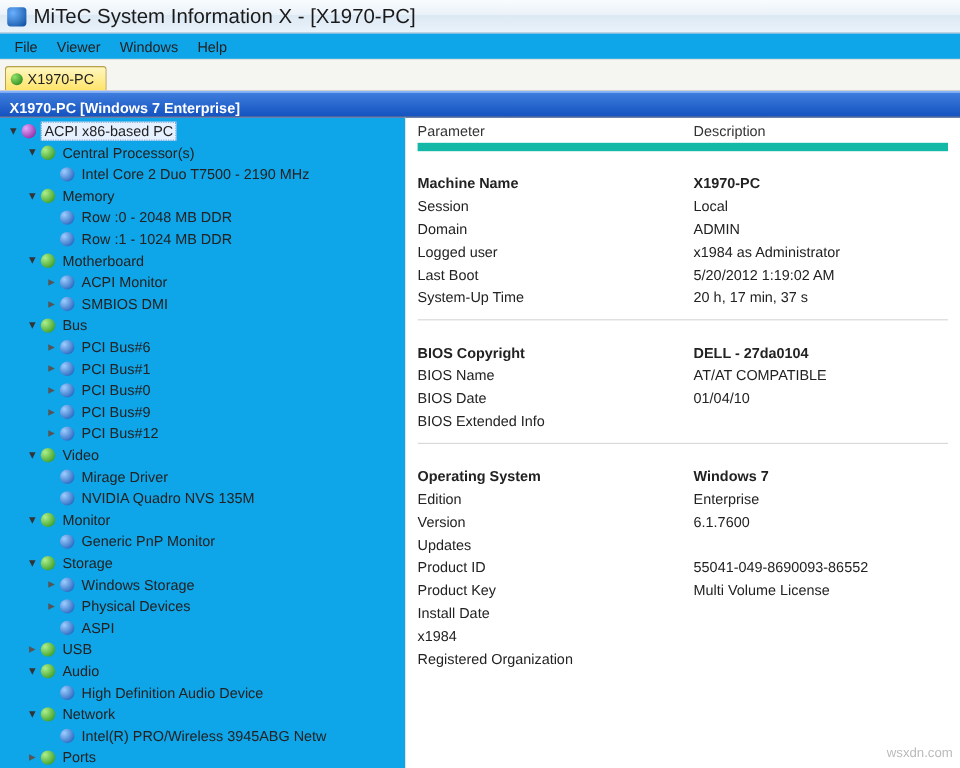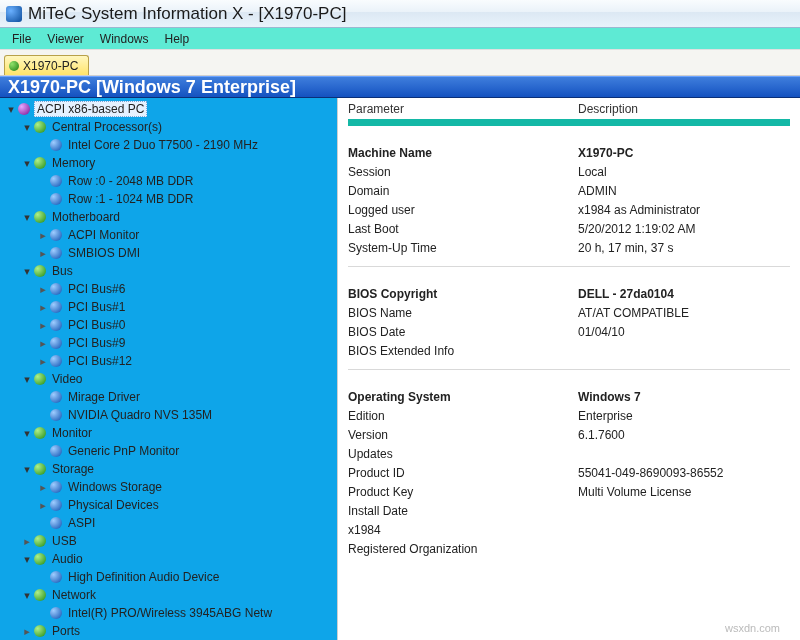--- a/index.html
+++ b/index.html
@@ -26,21 +26,21 @@
   width: 16px; height: 16px;
   background: radial-gradient(circle at 30% 30%, #6ab0ff, #0a4b9a);
   border-radius: 3px;
   margin-right: 6px;
 }
 .menubar {
   height: 22px;
   display: flex; align-items: center;
   padding: 0 4px;
   border-bottom: 1px solid #e0e0e0;
-  background: #5eead4;
+  background: #0ea5e9;
 }
 .menubar span {
   padding: 2px 8px;
   cursor: default;
 }
 .tabbar {
   height: 26px;
   background: #f5f5f2;
   border-bottom: 1px solid #cfcfcf;
   display: flex; align-items: flex-end;
@@ -60,22 +60,22 @@
   width: 10px; height: 10px;
   background: radial-gradient(circle at 30% 30%, #8fe26a, #1e7a0f);
   border-radius: 50%;
   margin-right: 4px;
 }
 .header-band {
   height: 22px;
   background: linear-gradient(to bottom, #3f7edd, #1452c0);
   color: #fff;
   font-weight: bold;
-  font-size: 18px;
-  display: flex; align-items: flex-start;
+  font-size: 12px;
+  display: flex; align-items: flex-end;
   padding: 0 8px;
   border-top: 1px solid #6ba3ff;
   border-bottom: 1px solid #0a2f78;
 }
 .main {
   display: flex;
   height: calc(640px - 28px - 22px - 26px - 22px);
 }
 .tree-pane {
   width: 338px;
@@ -113,21 +113,21 @@
 .col-headers {
   display:flex; border-bottom:7px solid #14b8a6; padding-bottom:3px; color:#333;
 }
 .col-headers .c1 { width: 230px; }
 .section { margin-top: 18px; }
 .drow { display:flex; line-height: 19px; }
 .drow .c1 { width: 230px; }
 .bold { font-weight: bold; }
 .hr { border-top:1px solid #d9d9d9; margin:8px 0 0 0; }
 .watermark {
-  position:absolute; right:20px; bottom:6px; color:#bbb; font-size:11px;
+  position:absolute; right:6px; bottom:6px; color:#bbb; font-size:11px;
 }
 
 ::-webkit-scrollbar { width: 16px; }
 ::-webkit-scrollbar-track { background:#f0f0f0; border-left:1px solid #dcdcdc; }
 ::-webkit-scrollbar-thumb { background:#c7d5e7; border:1px solid #99b2cf; border-radius:2px; }
 </style>
 </head>
 <body>
 
 <div class="titlebar">

